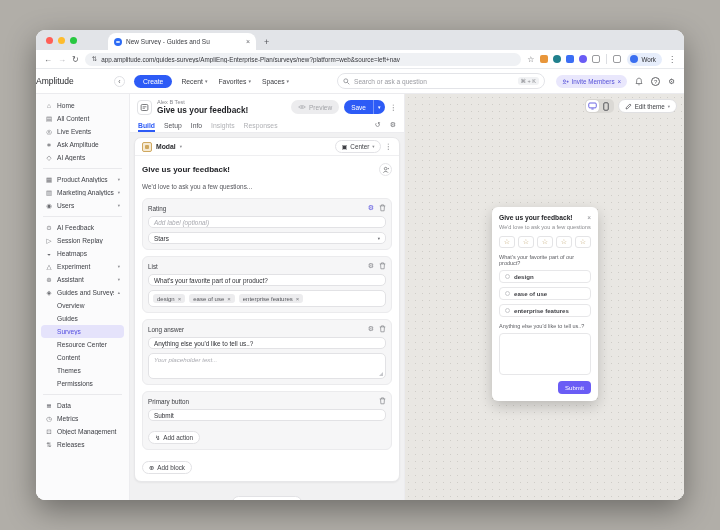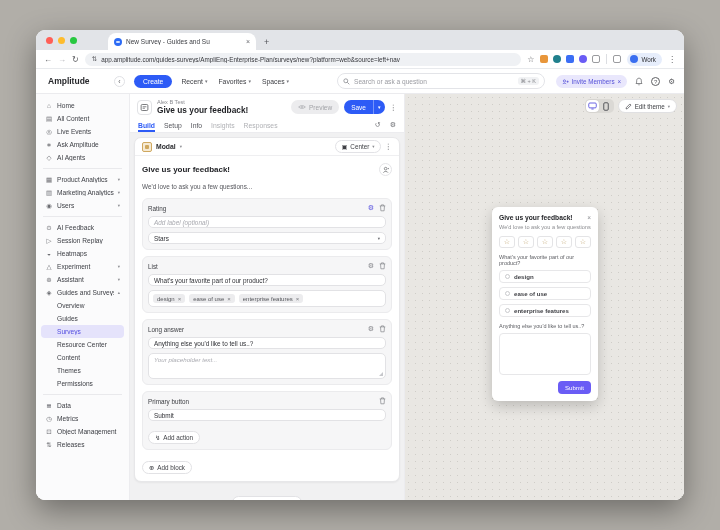--- a/index.html
+++ b/index.html
@@ -28,21 +28,21 @@
   .ext { width:8px; height:8px; border-radius:2px; }
   .ext.c { border-radius:50%; }
   .profile { display:flex; align-items:center; gap:3px; background:#e6edfb; border-radius:8px; height:13px; padding:0 6px 0 3px; }
   .pava { width:8px; height:8px; border-radius:50%; background:#3a6ef0; }
   .pname { font-size:6.3px; color:#2c2d31; }
   .vdiv { width:1px; height:10px; background:#dcdee2; }
 
   
   .app { height:431px; display:flex; flex-direction:column; background:#fff; }
   .appbar { height:25px; border-bottom:1px solid #ebebee; display:flex; align-items:center; position:relative; flex:none; }
-  .logo { width:78px; padding-left:12px; font-size:8.5px; font-weight:bold; color:#26272b; }
+  .logo { width:78px; font-size:8.5px; font-weight:normal; color:#26272b; }
   .collapse { width:11px; height:11px; border:1px solid #e0e1e5; background:#fff; border-radius:50%; font-size:7px; color:#5f6064; display:flex; align-items:center; justify-content:center; margin-right:9px; }
   .createbtn { background:#2d5bf6; color:#fff; font-size:6.8px; border-radius:10px; padding:3px 9px; margin-right:9px; }
   .menuitem { font-size:6.8px; color:#3f4045; margin-right:11px; display:flex; gap:2px; align-items:center; }
   .menuchev { font-size:5px; color:#77787d; }
   .searchbox { position:absolute; left:301px; top:4px; width:208px; height:16px; border:1px solid #e3e4e8; border-radius:8px; display:flex; align-items:center; gap:4px; padding:0 5px; background:#fff; }
   .searchph { flex:1; font-size:6.6px; color:#9a9ba1; }
   .kbd { font-size:5.5px; color:#8a8b90; background:#f1f2f4; border-radius:3px; padding:1px 3px; }
   .appright { position:absolute; right:9px; top:0; height:25px; display:flex; align-items:center; gap:8px; }
   .invite { display:flex; align-items:center; gap:3px; background:#e9e7fc; color:#5550d8; border-radius:9px; height:13px; padding:0 6px; font-size:6.3px; }
   .ictxt { font-size:7.5px; color:#5f6064; }

